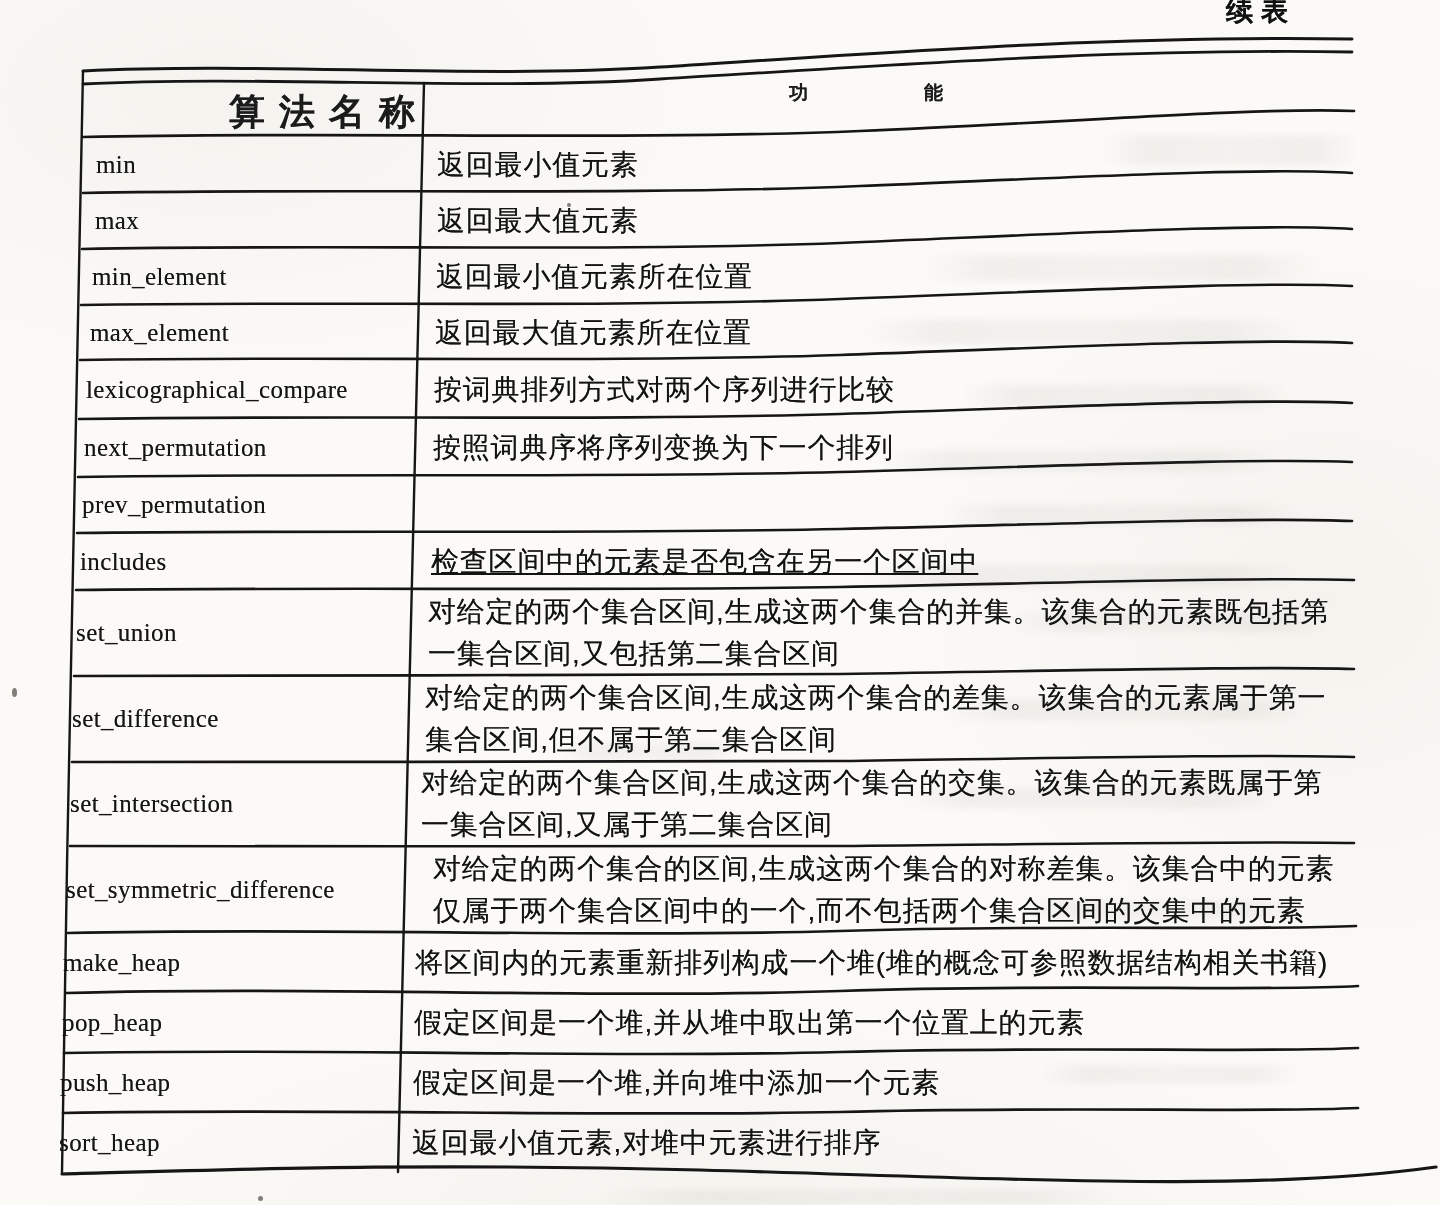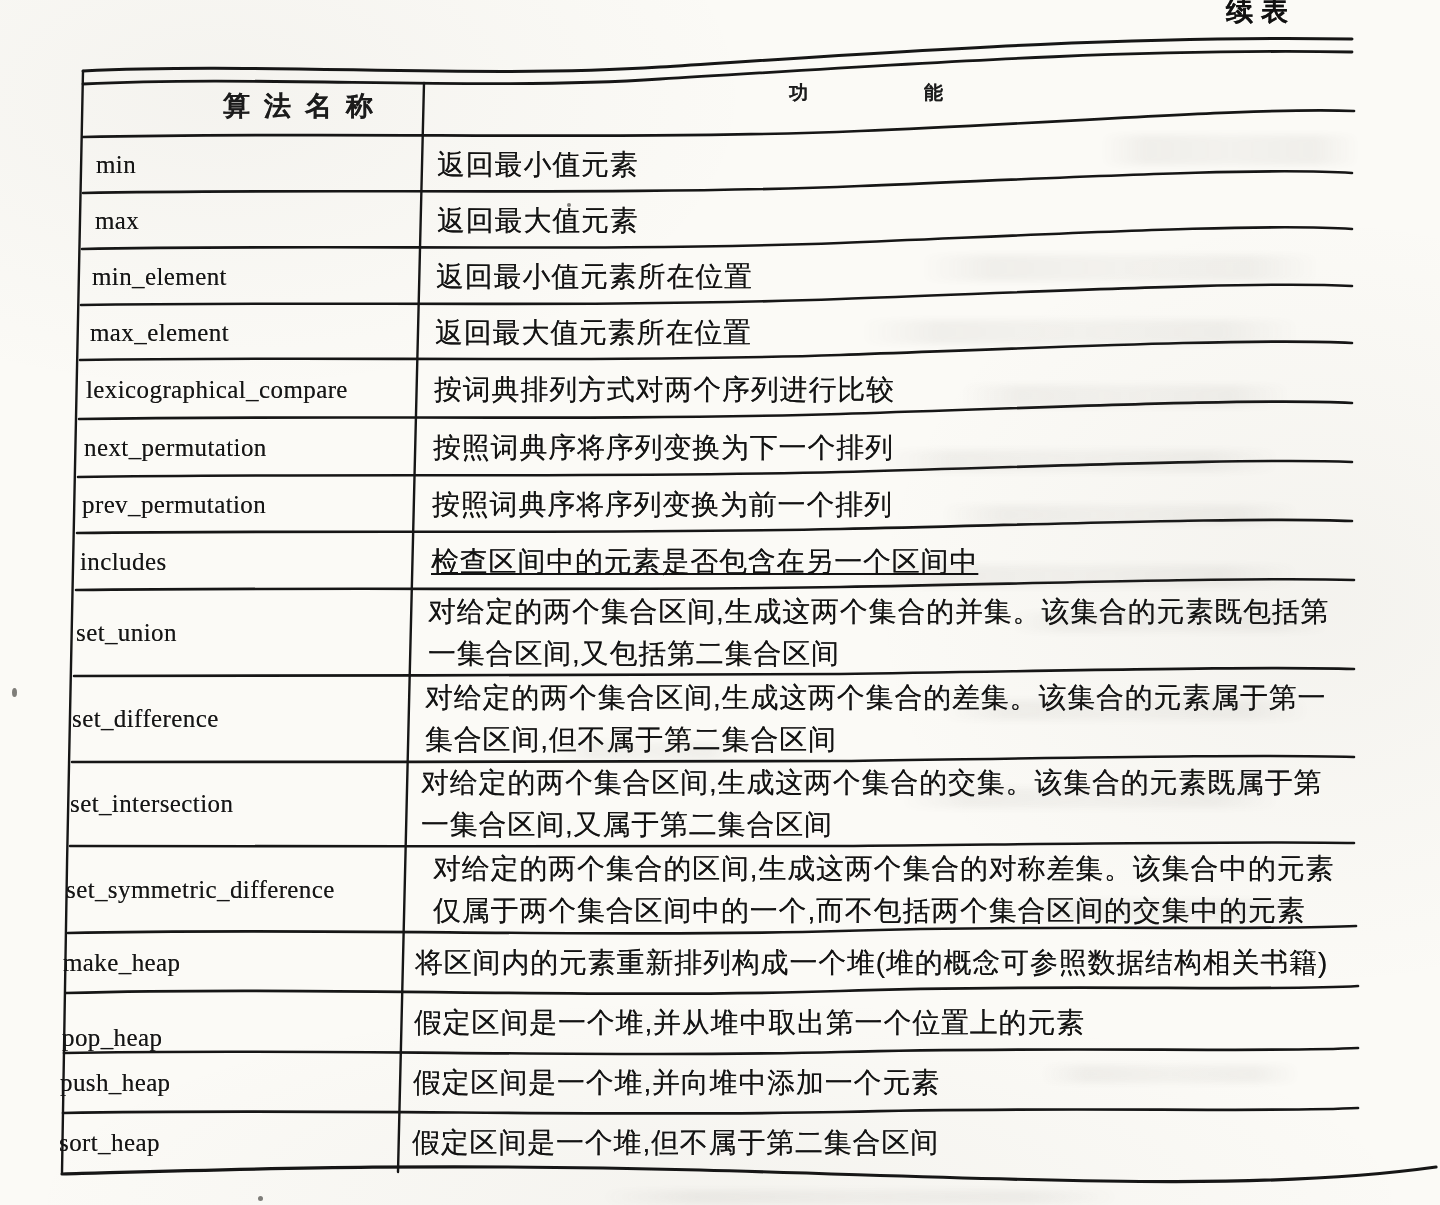--- a/index.html
+++ b/index.html
@@ -19,22 +19,22 @@
   .ruling{position:absolute;left:0;top:0;pointer-events:none;}
   .ruling path{fill:none;stroke:#161616;stroke-linecap:round;}
   .continued{
     position:absolute;left:1226px;top:-7px;
     font-size:27px;font-weight:bold;letter-spacing:8px;
     color:#111;
     font-family:sans-serif;
     text-shadow:0 0 0.6px rgba(0,0,0,0.65);
   }
   .hdr-col1{
-    position:absolute;left:223px;top:88px;
-    font-size:27px;font-weight:bold;letter-spacing:14px;
+    position:absolute;left:229px;top:88px;
+    font-size:36px;font-weight:bold;letter-spacing:14px;
     font-family:Liberation Serif, serif;
     text-shadow:0 0 0.5px rgba(0,0,0,0.6);
     white-space:nowrap;
   }
   .hdr-col2{
     position:absolute;left:789px;top:80px;
     font-size:19px;font-weight:bold;letter-spacing:116px;
     font-family:sans-serif;
     text-shadow:0 0 0.5px rgba(0,0,0,0.6);
     white-space:nowrap;
@@ -144,21 +144,20 @@
   <div class="row single" style="top:360px;height:59px;">
     <span class="algo-name" style="left:86px;">lexicographical_compare</span>
     <span class="algo-desc" style="left:434px;width:960px;">按词典排列方式对两个序列进行比较</span>
   </div>
   <div class="row single" style="top:419px;height:58px;">
     <span class="algo-name" style="left:84px;">next_permutation</span>
     <span class="algo-desc" style="left:433px;width:960px;">按照词典序将序列变换为下一个排列</span>
   </div>
   <div class="row single" style="top:477px;height:56px;">
     <span class="algo-name" style="left:82px;">prev_permutation</span>
-    <span class="algo-desc" style="left:432px;width:960px;">按照词典序将序列变换为前一个排列</span>
   </div>
   <div class="row single" style="top:533px;height:57px;">
     <span class="algo-name" style="left:80px;">includes</span>
     <span class="algo-desc" style="left:431px;width:960px;text-decoration:underline;">检查区间中的元素是否包含在另一个区间中</span>
   </div>
   <div class="row" style="top:590px;height:86px;">
     <span class="algo-name" style="left:76px;">set_union</span>
     <span class="algo-desc" style="left:428px;width:915px;">对给定的两个集合区间,生成这两个集合的并集。该集合的元素既包括第一集合区间,又包括第二集合区间</span>
   </div>
   <div class="row" style="top:676px;height:86px;">
@@ -171,25 +170,25 @@
   </div>
   <div class="row" style="top:846px;height:87px;">
     <span class="algo-name" style="left:66px;">set_symmetric_difference</span>
     <span class="algo-desc" style="left:417px;width:920px;margin-left:16px;">对给定的两个集合的区间,生成这两个集合的对称差集。该集合中的元素仅属于两个集合区间中的一个,而不包括两个集合区间的交集中的元素</span>
   </div>
   <div class="row single" style="top:933px;height:60px;padding-left:20px;">
     <span class="algo-name" style="left:63px;">make_heap</span>
     <span class="algo-desc" style="left:415px;width:980px;">将区间内的元素重新排列构成一个堆(堆的概念可参照数据结构相关书籍)</span>
   </div>
   <div class="row single" style="top:993px;height:60px;">
-    <span class="algo-name" style="left:62px;margin-top:15px;">pop_heap</span>
+    <span class="algo-name" style="left:62px;">pop_heap</span>
     <span class="algo-desc" style="left:414px;width:980px;">假定区间是一个堆,并从堆中取出第一个位置上的元素</span>
   </div>
   <div class="row single" style="top:1053px;height:60px;">
     <span class="algo-name" style="left:60px;">push_heap</span>
     <span class="algo-desc" style="left:413px;width:980px;">假定区间是一个堆,并向堆中添加一个元素</span>
   </div>
   <div class="row single" style="top:1113px;height:59px;">
     <span class="algo-name" style="left:59px;">sort_heap</span>
-    <span class="algo-desc" style="left:412px;width:980px;">假定区间是一个堆,但不属于第二集合区间</span>
+    <span class="algo-desc" style="left:412px;width:980px;">返回最小值元素,对堆中元素进行排序</span>
   </div>
 
 </div>
 
 </body></html>

